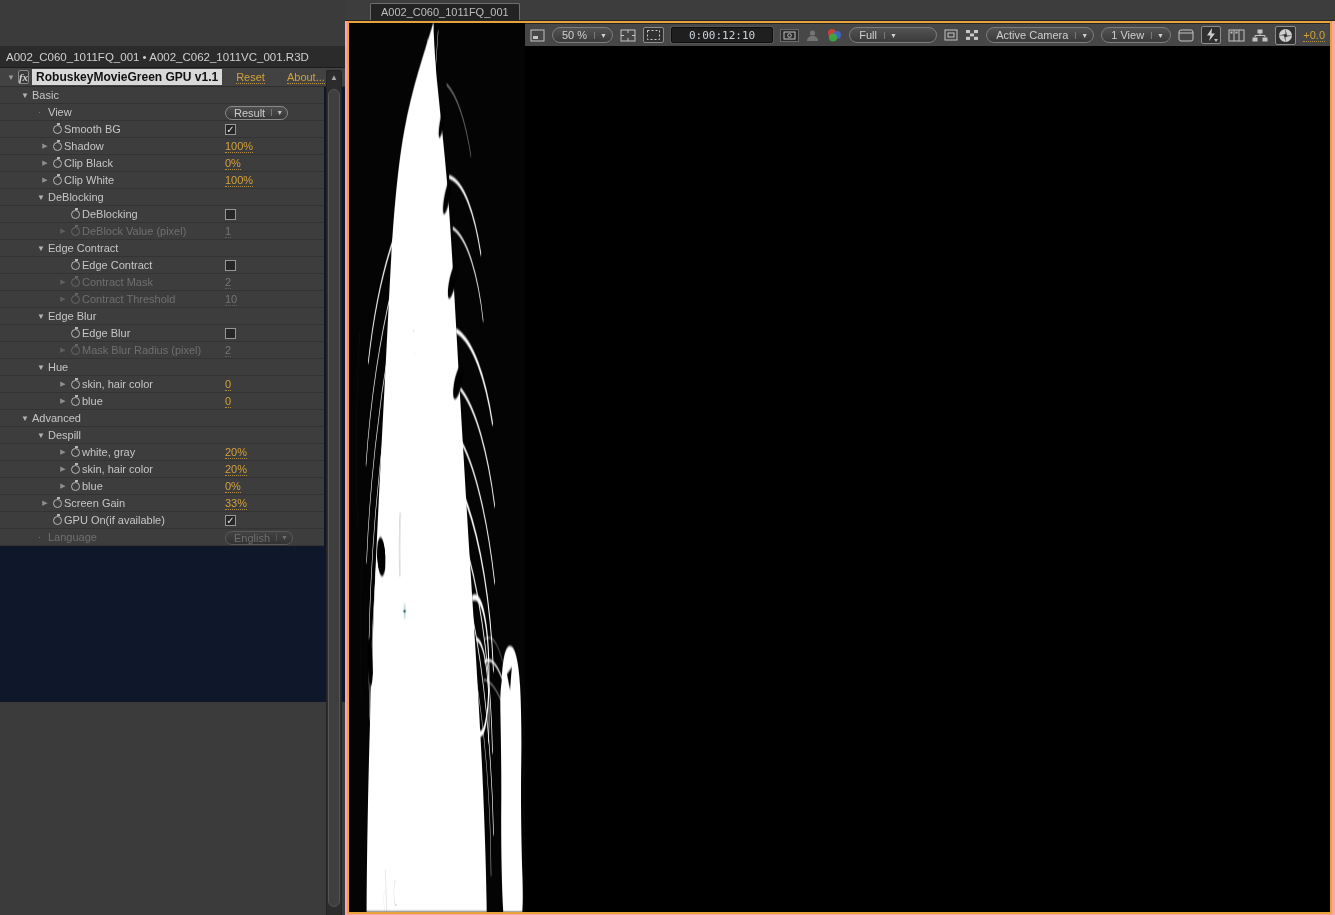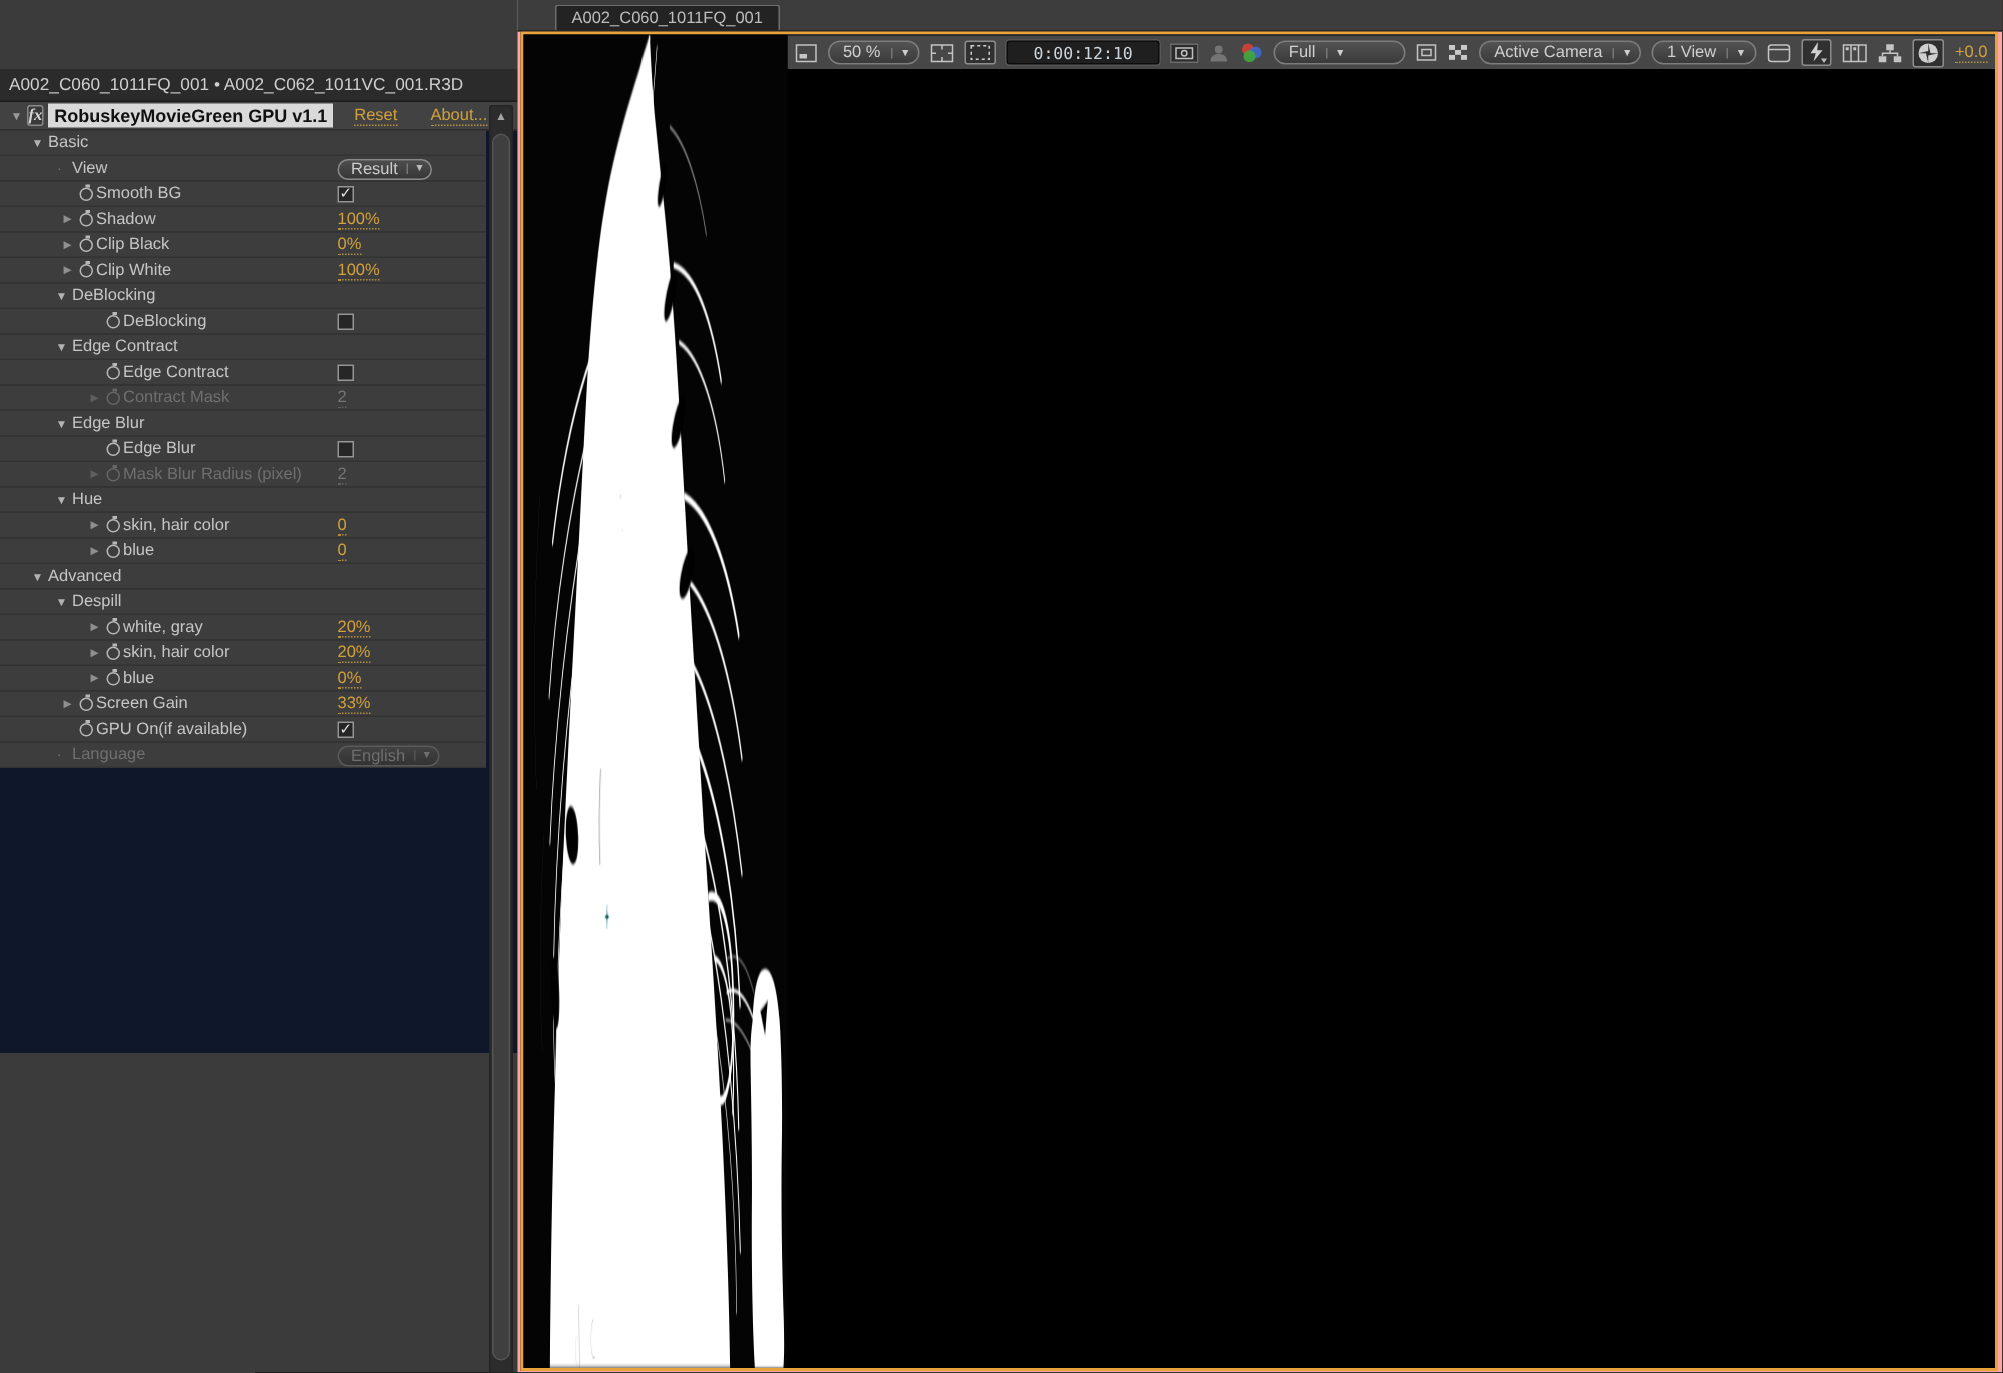--- a/index.html
+++ b/index.html
@@ -143,38 +143,54 @@
           <span class="lbl">DeBlocking</span>
         </div>
         <div class="row p3">
           <span class="slot"></span>
           <span class="sw"></span>
           <span class="lbl">DeBlocking</span>
           <span class="ctrl">
             <span class="cb"></span>
           </span>
         </div>
+        <div class="row p3 disabled">
+          <span class="slot">▶</span>
+          <span class="sw"></span>
+          <span class="lbl">DeBlock Value (pixel)</span>
+          <span class="ctrl">
+            <span class="val">1</span>
+          </span>
+        </div>
         <div class="row g2 grp">
           <span class="slot">▼</span>
           <span class="lbl">Edge Contract</span>
         </div>
         <div class="row p3">
           <span class="slot"></span>
           <span class="sw"></span>
           <span class="lbl">Edge Contract</span>
           <span class="ctrl">
             <span class="cb"></span>
           </span>
         </div>
         <div class="row p3 disabled">
           <span class="slot">▶</span>
           <span class="sw"></span>
           <span class="lbl">Contract Mask</span>
           <span class="ctrl">
             <span class="val">2</span>
+          </span>
+        </div>
+        <div class="row p3 disabled">
+          <span class="slot">▶</span>
+          <span class="sw"></span>
+          <span class="lbl">Contract Threshold</span>
+          <span class="ctrl">
+            <span class="val">10</span>
           </span>
         </div>
         <div class="row g2 grp">
           <span class="slot">▼</span>
           <span class="lbl">Edge Blur</span>
         </div>
         <div class="row p3">
           <span class="slot"></span>
           <span class="sw"></span>
           <span class="lbl">Edge Blur</span>

